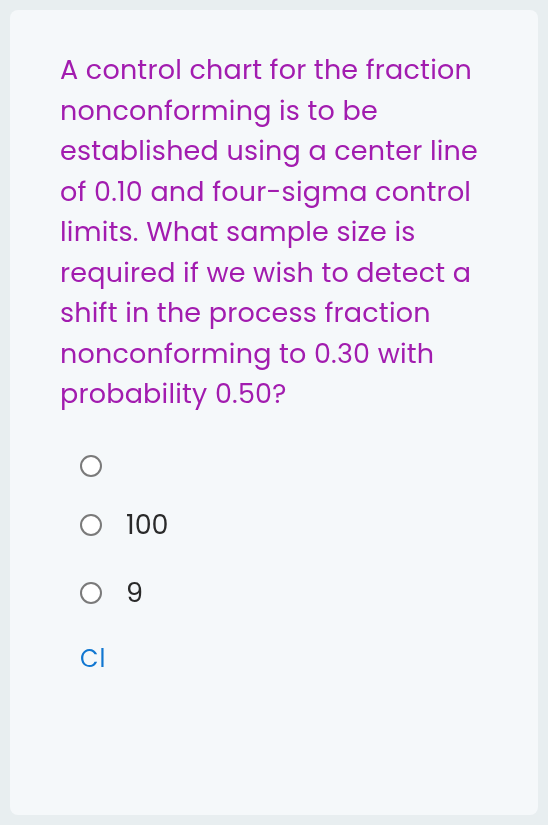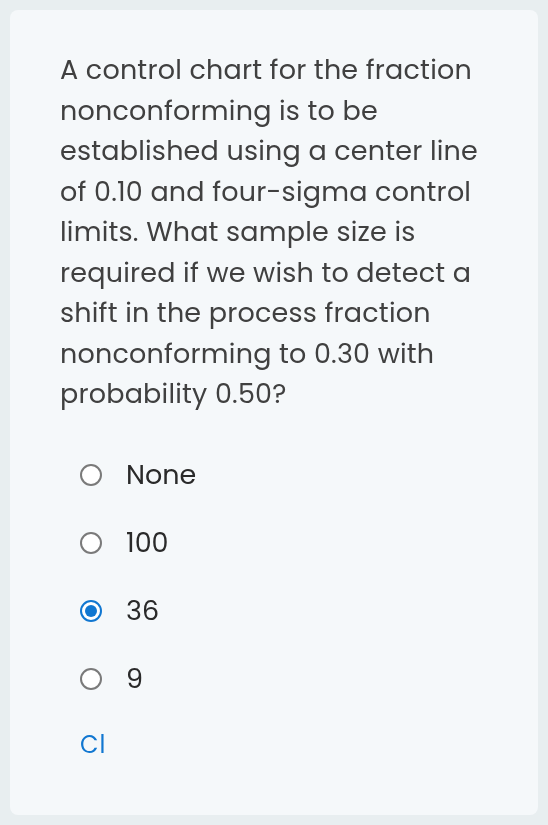--- a/index.html
+++ b/index.html
@@ -17,21 +17,21 @@
     .card {
       background: #f5f8fa;
       border-radius: 8px;
       padding: 40px 50px 30px 50px;
       height: 100%;
       overflow: hidden;
     }
     .question-text {
       font-size: 27px;
       line-height: 1.5;
-      color: #404040;
+      color: #a21caf;
       font-weight: 400;
       margin-bottom: 40px;
       letter-spacing: 0.2px;
     }
     .options {
       padding-left: 20px;
     }
     .option {
       display: flex;
       align-items: center;
@@ -76,29 +76,24 @@
   </style>
 </head>
 <body>
 
 <div class="card">
   <div class="question-text">A control chart for the fraction nonconforming is to be established using a center line of 0.10 and four-sigma control limits. What sample size is required if we wish to detect a shift in the process fraction nonconforming to 0.30 with probability 0.50?</div>
 
   <div class="options">
     <div class="option">
       <div class="radio"></div>
-      <div class="option-label">None</div>
     </div>
     <div class="option">
       <div class="radio"></div>
       <div class="option-label">100</div>
-    </div>
-    <div class="option">
-      <div class="radio selected"></div>
-      <div class="option-label">36</div>
     </div>
     <div class="option">
       <div class="radio"></div>
       <div class="option-label">9</div>
     </div>
   </div>
 
   <div class="partial-link">Cl</div>
 </div>
 

